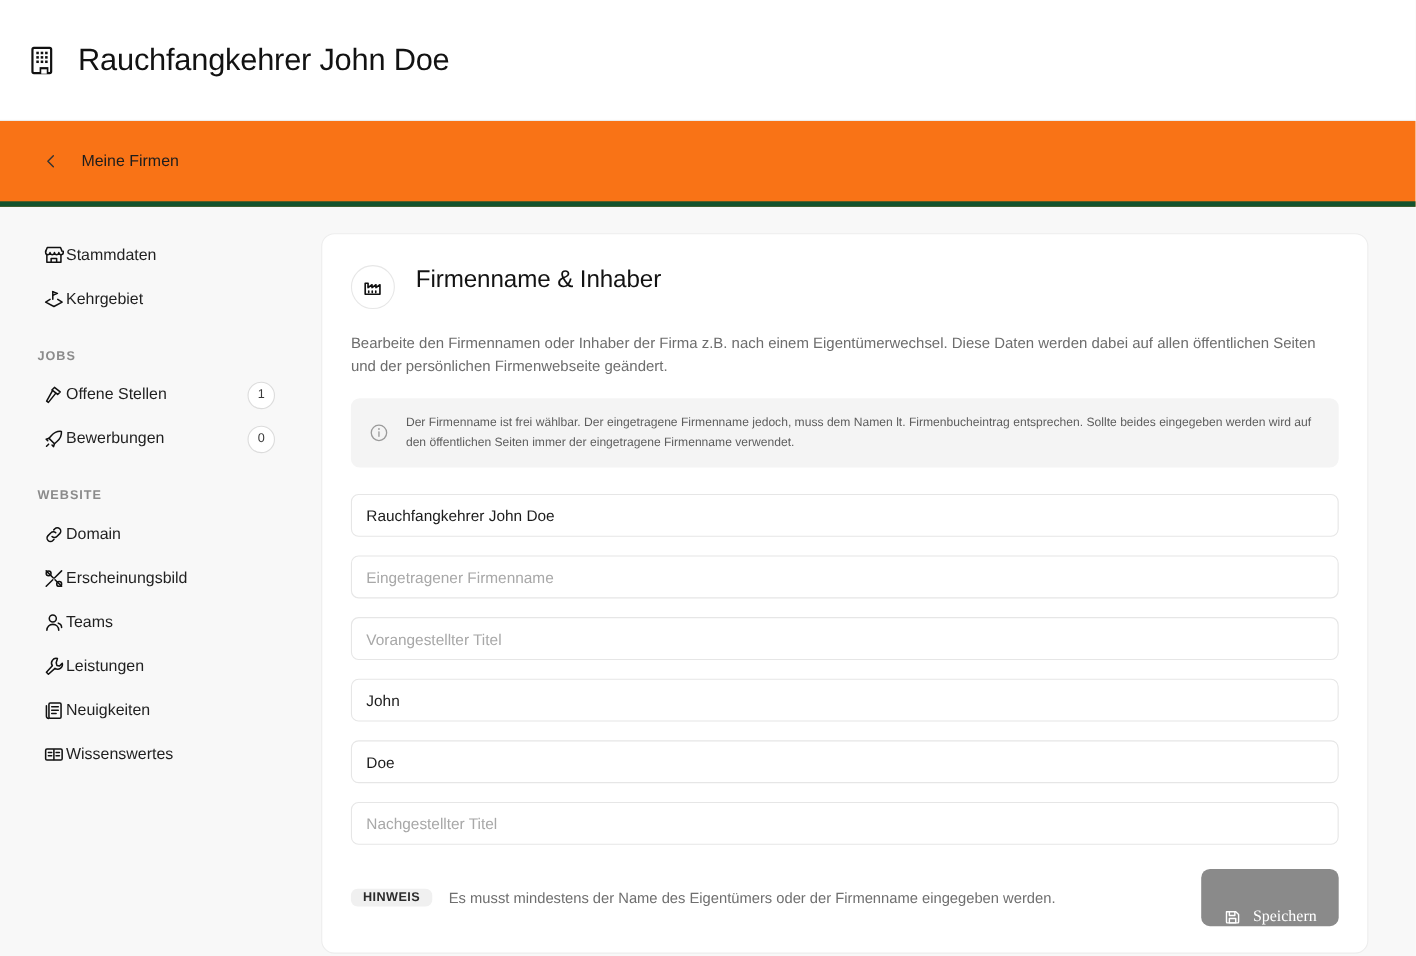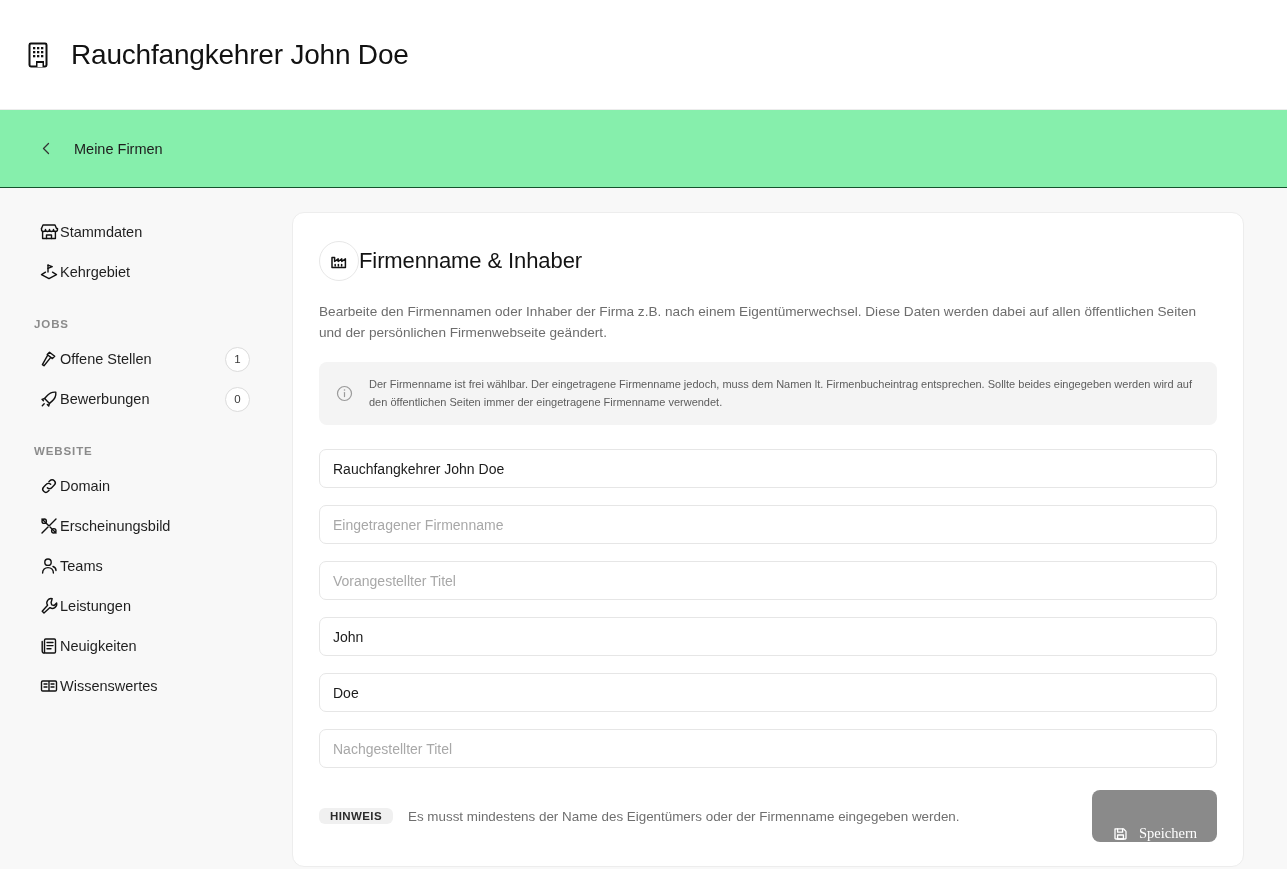--- a/index.html
+++ b/index.html
@@ -20,22 +20,22 @@
     align-items: center;
     padding-left: 24px;
     gap: 17px;
   }
   .app-header .brand-icon { width: 30px; height: 32px; display: flex; align-items: center; justify-content: center; }
   .app-title { font-size: 28px; font-weight: 400; letter-spacing: -0.2px; color: #121212; }
 
   
   .crumb-bar {
     height: 78px;
-    background: #86efac;
-    border-bottom: 1px solid #14532d;
+    background: #f97316;
+    border-bottom: 5px solid #14532d;
     display: flex;
     align-items: center;
     padding-left: 38px;
     gap: 20px;
   }
   .crumb-back { width: 16px; height: 16px; display: flex; align-items: center; justify-content: center; cursor: pointer; }
   .crumb-label { font-size: 14.5px; color: #1d1d1d; cursor: pointer; }
 
   
   .body-wrap { display: flex; height: calc(869px - 110px - 78px); }
@@ -63,21 +63,21 @@
 
   
   .main-area { flex: 1; padding: 24px 46px 0 0; }
   .card {
     background: #ffffff;
     border: 1px solid #ededed;
     border-radius: 12px;
     padding: 28px 26px 24px 26px;
     min-height: 624px;
   }
-  .card-head { display: flex; align-items: center; margin-bottom: 20px; }
+  .card-head { display: flex; gap: 19px; margin-bottom: 20px; }
   .card-head-badge {
     width: 40px; height: 40px; border-radius: 50%;
     border: 1px solid #e7e7e7; background: #fff;
     display: flex; align-items: center; justify-content: center; flex: 0 0 40px;
   }
   .card-title { font-size: 22px; font-weight: 400; color: #131313; letter-spacing: -0.1px; }
   .card-desc {
     font-size: 13.6px; line-height: 1.58; color: #6d6d6d;
     max-width: 900px; margin-bottom: 18px;
   }

